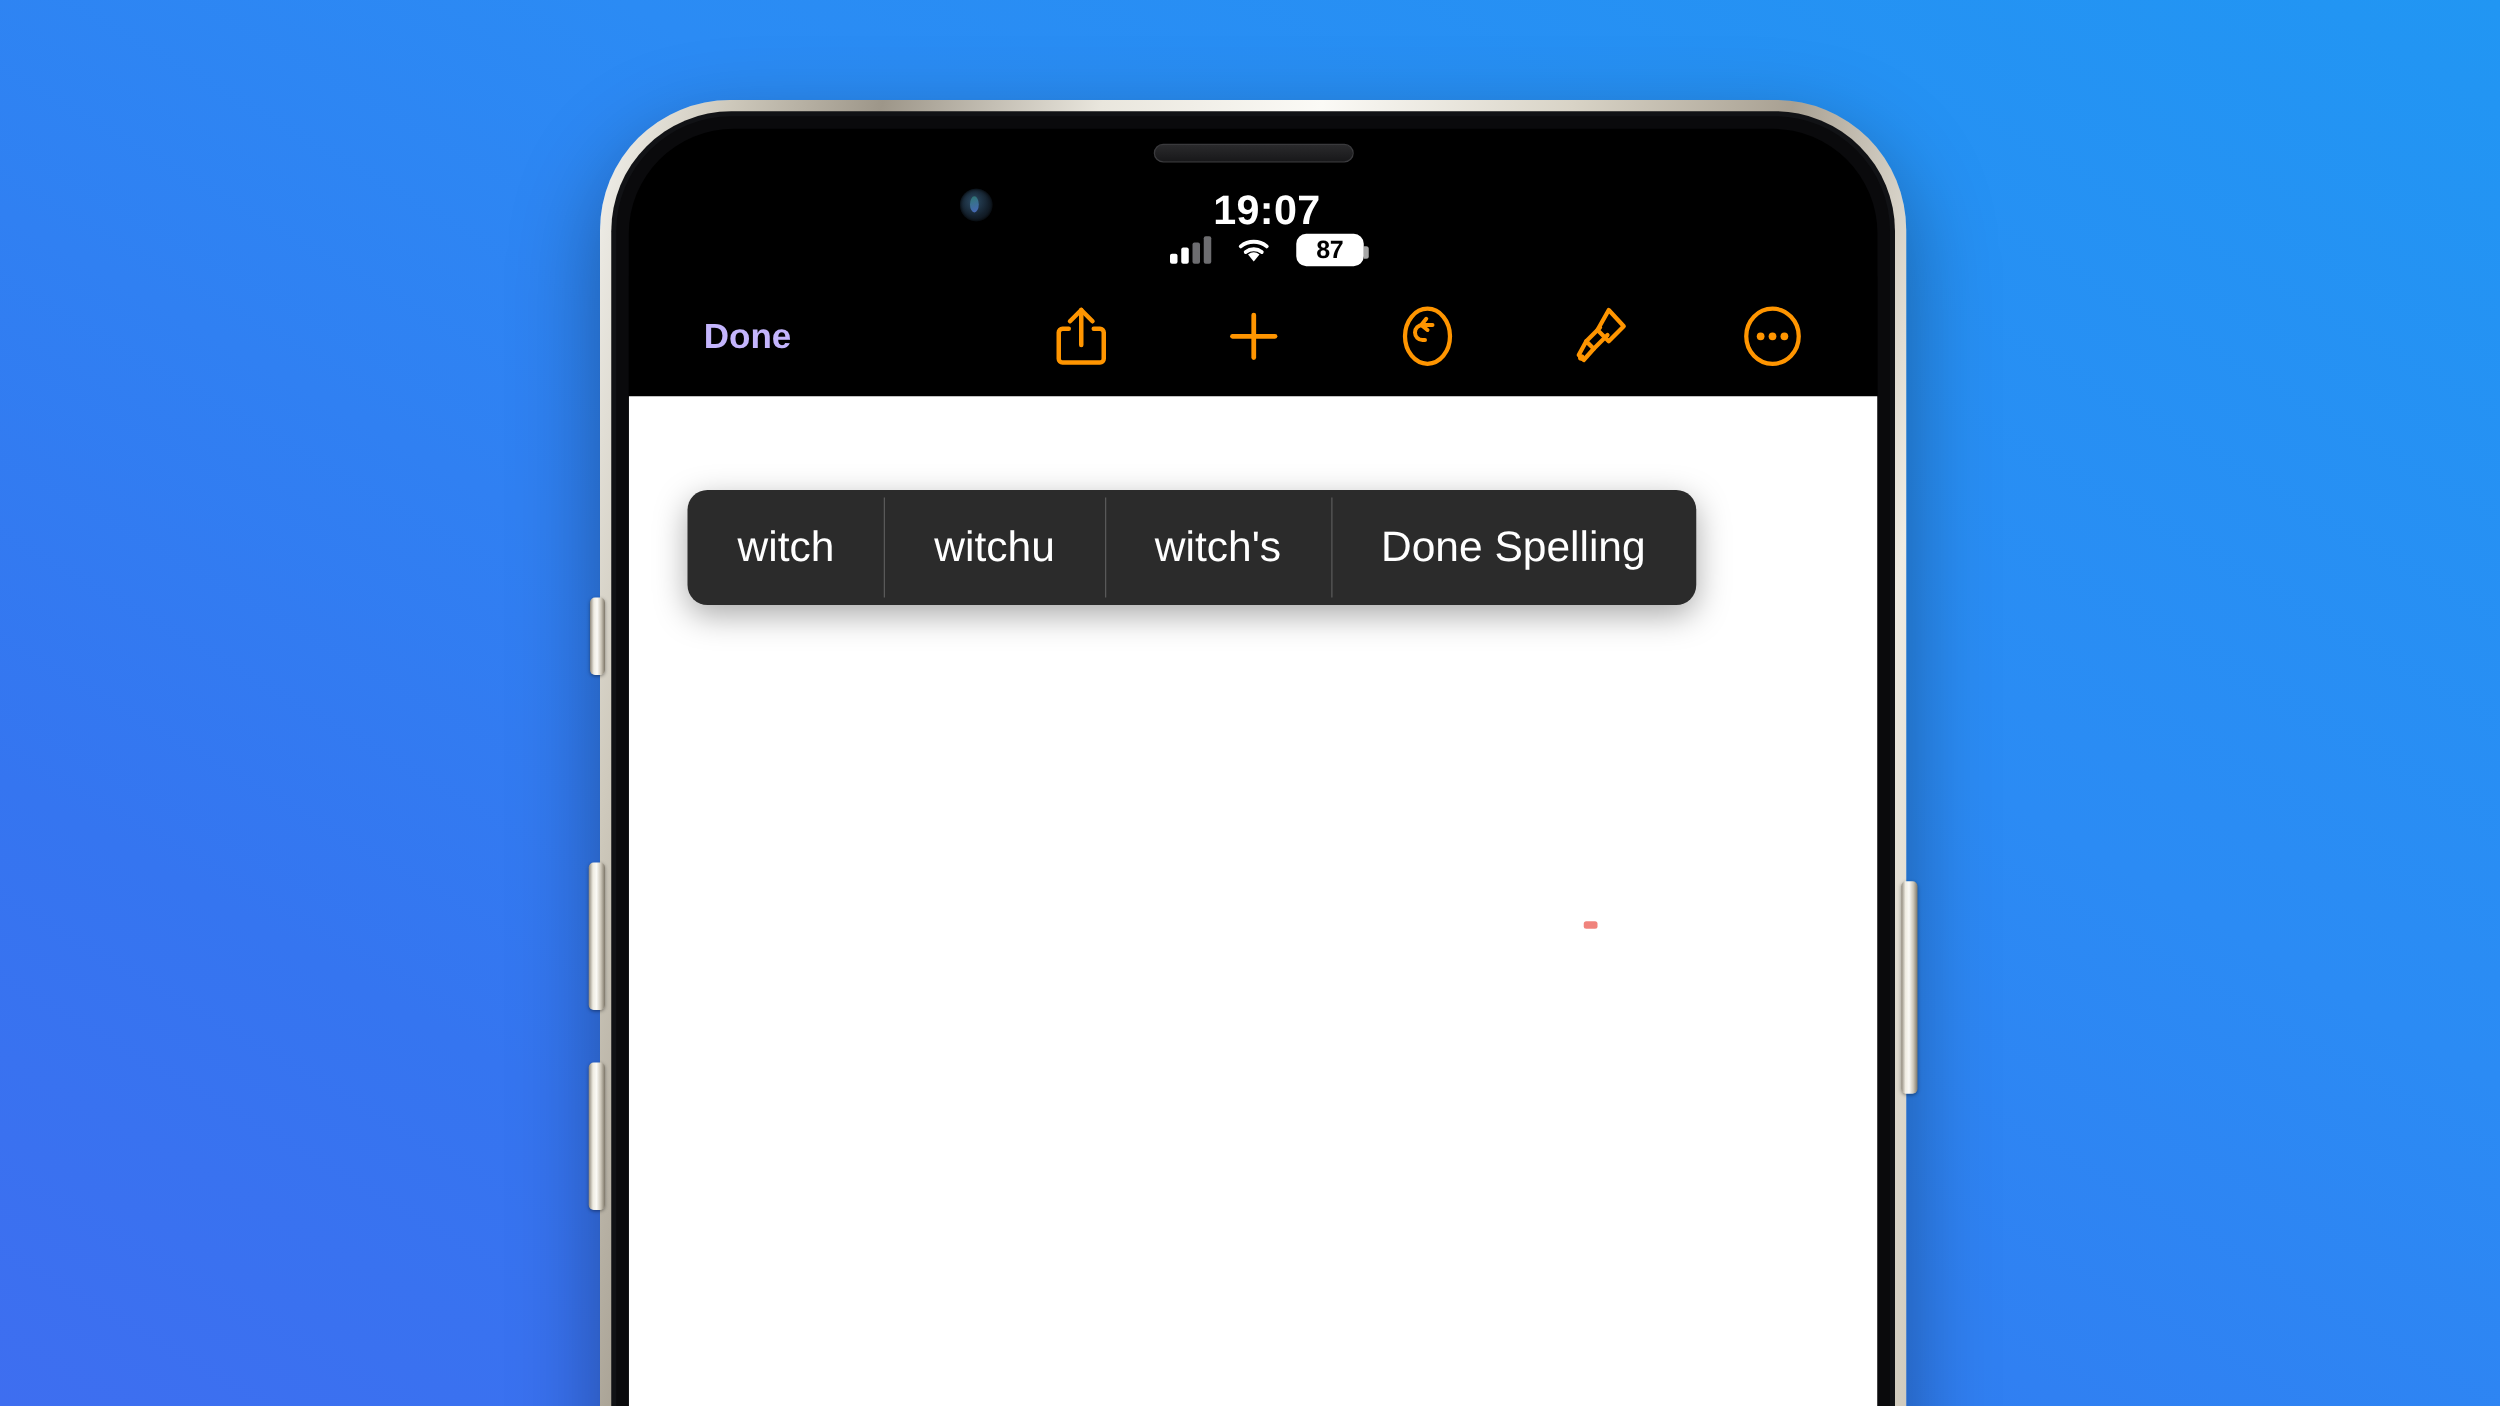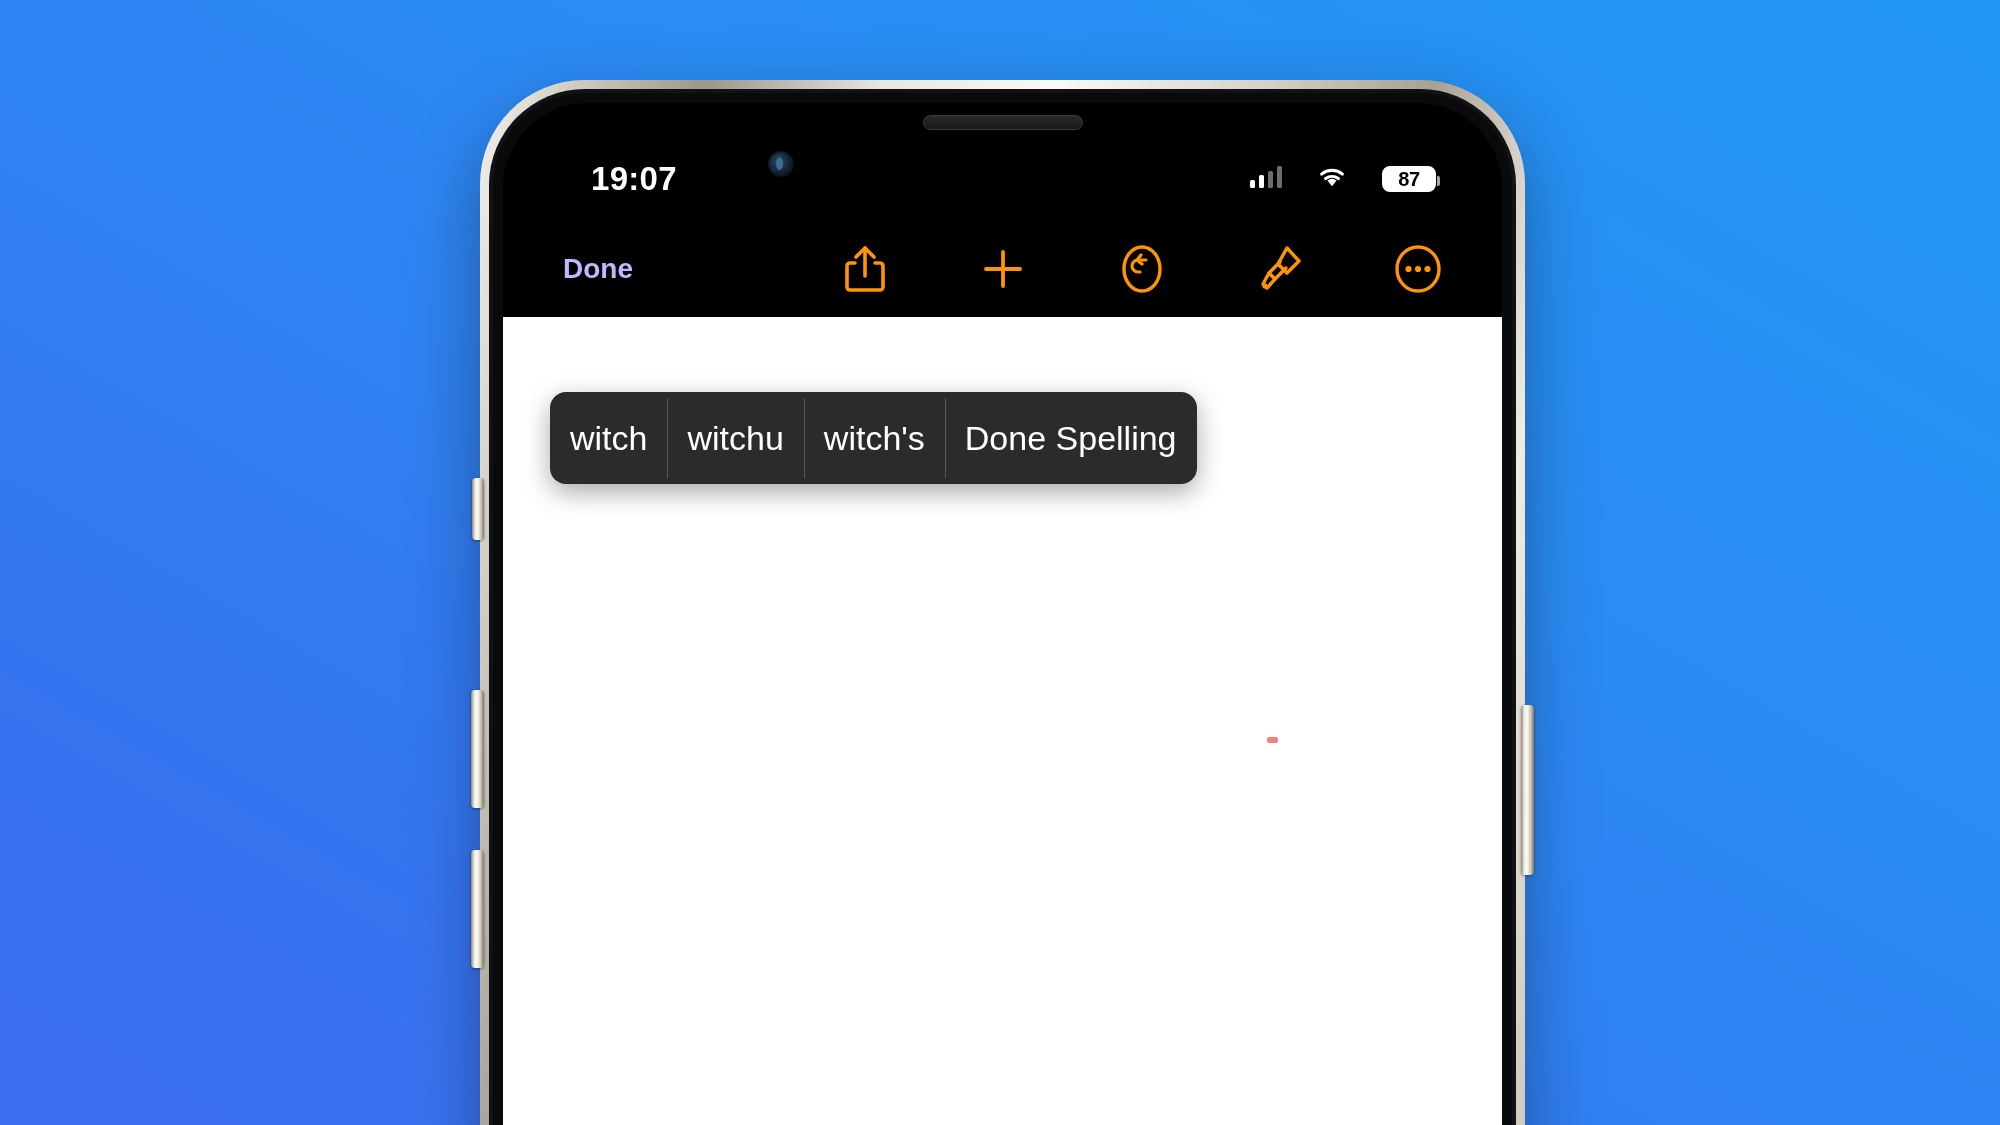--- a/index.html
+++ b/index.html
@@ -71,26 +71,27 @@
     background:linear-gradient(160deg,#2f7f72,#4f6fd0);
     opacity:.85;
   }
 
   
   #status-bar {
     position:absolute; left:0; right:0; top:46px; height:60px;
     display:flex; align-items:center; justify-content:space-between;
     padding:0 66px 0 88px;
     color:#fff;
+    flex-direction:column;
   }
   #status-time {
     font-size:33px; font-weight:600; letter-spacing:.3px;
     font-family:"Liberation Sans", sans-serif;
   }
-  #status-icons { display:flex; align-items:flex-start; gap:35px; }
+  #status-icons { display:flex; align-items:center; gap:19px; }
   .sig-bars { display:flex; align-items:flex-end; gap:3.5px; height:22px; }
   .sig-bar { width:5.5px; border-radius:1.6px; background:#fff; }
   .sig-bar.b1 { height:8px; }
   .sig-bar.b2 { height:13px; }
   .sig-bar.b3 { height:17px; background:#6d6d70; }
   .sig-bar.b4 { height:22px; background:#6d6d70; }
 
   #battery-shell {
     position:relative; width:54px; height:26px;
     border:2.6px solid #fff; border-radius:8px;
@@ -141,21 +142,21 @@
     background:#2b2b2b;
     border-radius:16px;
     display:flex; align-items:stretch;
     height:92px;
     box-shadow:0 8px 26px rgba(0,0,0,.34);
     z-index:5;
   }
   .suggestion-item {
     display:flex; align-items:center; justify-content:center;
     color:#fff; font-size:34px;
-    padding:0 20px;
+    padding:0 40px;
     cursor:pointer;
     white-space:nowrap;
     position:relative;
   }
   .suggestion-item + .suggestion-item::before {
     content:""; position:absolute; left:0; top:6px; bottom:6px;
     width:1px; background:rgba(255,255,255,.22);
   }
   #popup-tail {
     position:absolute; left:50%; top:91px;

